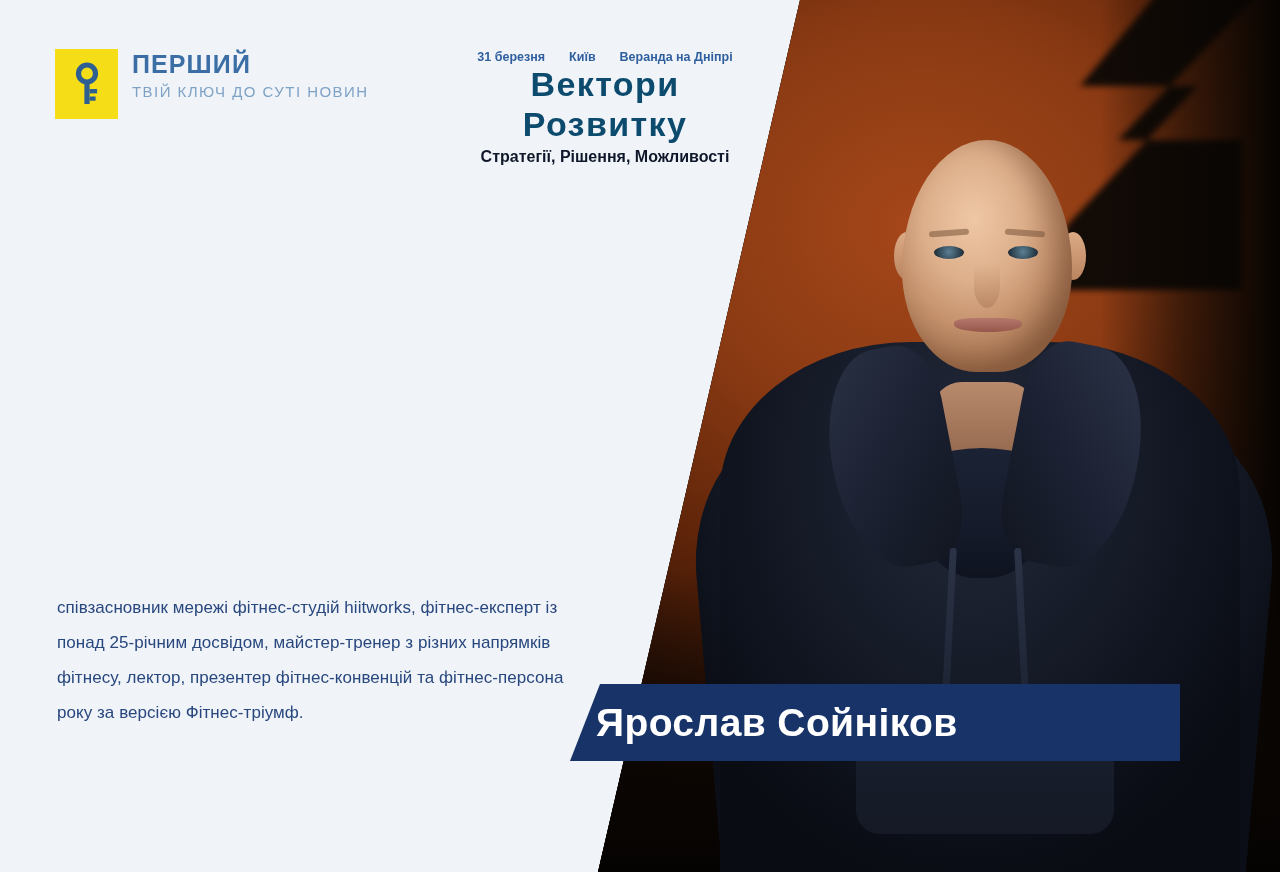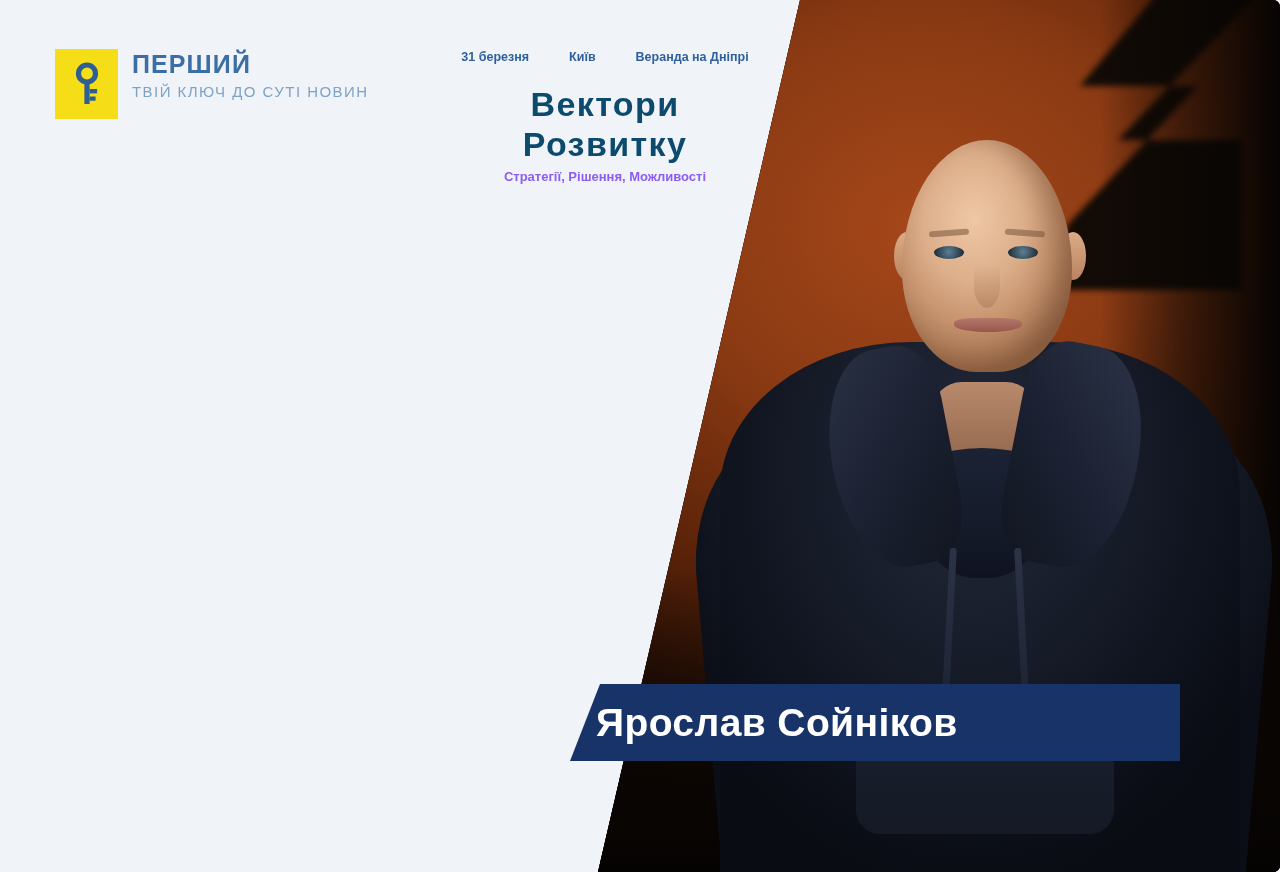--- a/index.html
+++ b/index.html
@@ -12,21 +12,20 @@
     background: #f0f4f8;
     font-family: "Liberation Sans", sans-serif;
   }
 
   #card {
     position: relative;
     width: 1280px;
     height: 872px;
     background: #f0f4f8;
     overflow: hidden;
-    border-radius: 7px;
   }
 
   
   #photo-panel {
     position: absolute;
     top: 0;
     left: 0;
     width: 1280px;
     height: 872px;
     clip-path: polygon(800px 0, 1280px 0, 1280px 872px, 598px 872px);
@@ -231,36 +230,36 @@
 
   #event-block {
     position: absolute;
     left: 445px; top: 50px;
     width: 320px;
     text-align: center;
   }
   .event-meta {
     display: flex;
     justify-content: center;
-    gap: 40px;
+    gap: 24px;
     color: #2f5f9e;
     font-size: 12.5px;
     font-weight: bold;
-    margin-bottom: 20px;
+    margin-bottom: 0;
   }
   .event-title {
     color: #0c4a6e;
     font-size: 34px;
     font-weight: bold;
     letter-spacing: 1.4px;
     line-height: 40px;
   }
   .event-sub {
-    color: #8b5cf6;
-    font-size: 13px;
+    color: #0f172a;
+    font-size: 16px;
     font-weight: bold;
     line-height: 24px;
     margin-top: 1px;
   }
 
   #headline {
     position: absolute;
     left: 44px; top: 352px;
     width: 580px;
     color: #19326a;
@@ -360,18 +359,19 @@
     <div class="event-meta">
       <span>31 березня</span>
       <span>Київ</span>
       <span>Веранда на Дніпрі</span>
     </div>
     <div class="event-title">Вектори Розвитку</div>
     <div class="event-sub">Стратегії, Рішення, Можливості</div>
   </div>
 
 
+  <div id="bio">співзасновник мережі фітнес-студій hiitworks, фітнес-експерт із понад 25-річним досвідом, майстер-тренер з різних напрямків фітнесу, лектор, презентер фітнес-конвенцій та фітнес-персона року за версією Фітнес-тріумф.</div>
 
   <div id="name-banner">
     <span class="name-text">Ярослав Сойніков</span>
   </div>
 
 </div>
 
 </body></html>

